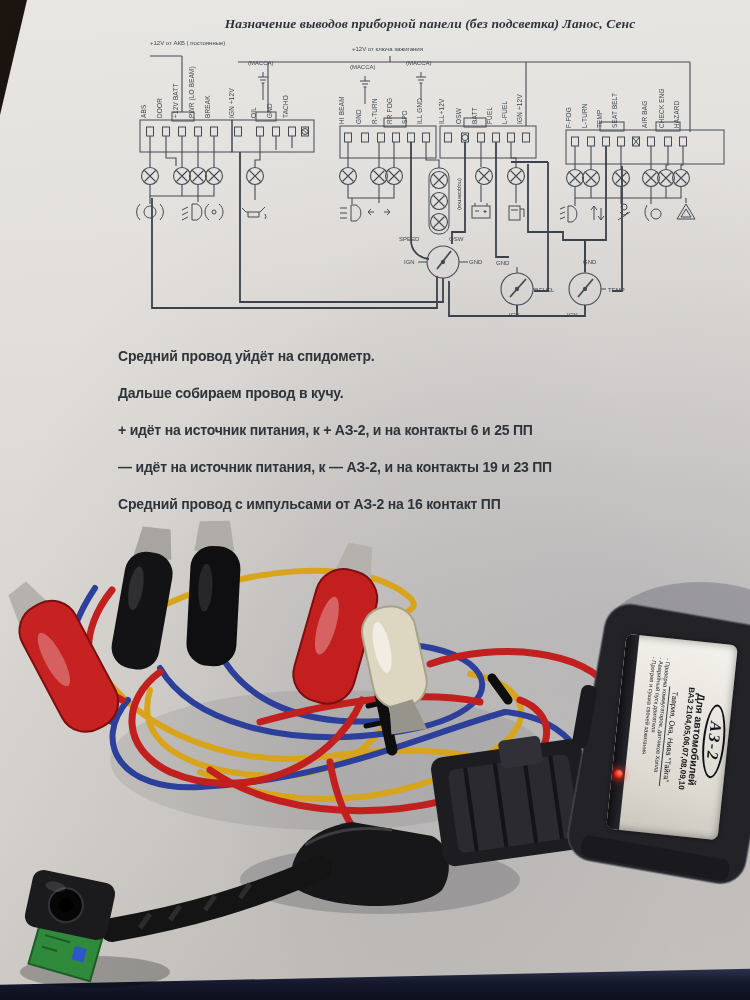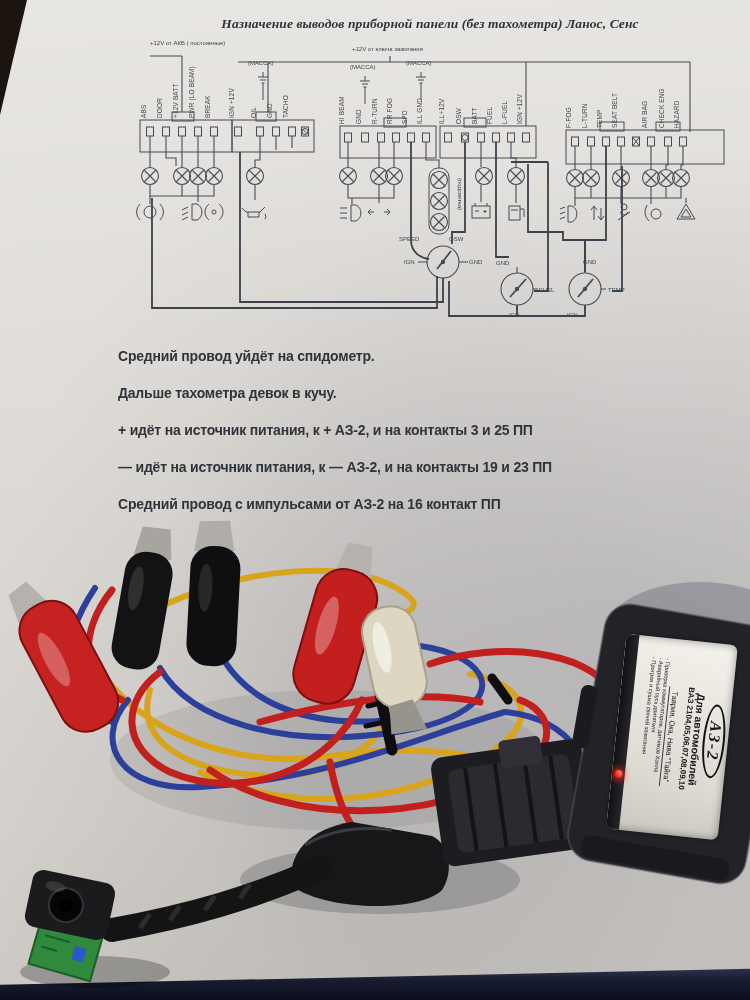--- a/index.html
+++ b/index.html
@@ -242,21 +242,21 @@
         <g>
             <circle cx="656" cy="214" r="5"></circle>
             <path d="M647,205 q-5,9 2,16"></path>
           </g>
         <g>
             <path d="M686,204 l9,15 h-18 z M686,209 l5,8 h-10 z"></path>
           </g>
       </g>
     </svg>
 
-    <div class="dg-title">Назначение выводов приборной панели (без тахометра) Ланос, Сенс</div>
+    <div class="dg-title">Назначение выводов приборной панели (без подсветка) Ланос, Сенс</div>
     <span class="tlab" style="left:150px;top:40px">+12V от АКБ ( постоянные)</span>
     <span class="tlab" style="left:352px;top:46px">+12V от ключа зажигания</span>
     <span class="tlab" style="left:248px;top:60px">(МАССА)</span>
     <span class="tlab" style="left:350px;top:64px">(МАССА)</span>
     <span class="tlab" style="left:406px;top:60px">(МАССА)</span>
     <span class="rlab" style="left:463px;top:178px">(подсветка)</span>
 
     <span class="vlab" style="left:148px;top:110px">ABS</span>
     <span class="vlab" style="left:164px;top:110px">DOOR</span>
     <span class="vlab" style="left:180px;top:110px">+12V BATT</span>
@@ -297,22 +297,22 @@
     <span class="tlab" style="left:496px;top:260px">GND</span>
     <span class="tlab" style="left:539px;top:287px">FUEL</span>
     <span class="tlab" style="left:509px;top:312px">IGN</span>
     <span class="tlab" style="left:583px;top:259px">GND</span>
     <span class="tlab" style="left:608px;top:287px">TEMP</span>
     <span class="tlab" style="left:567px;top:312px">IGN</span>
   </div>
 
   <div class="notes">
     <p>Средний провод уйдёт на спидометр.</p>
-    <p>Дальше тахометра девок в кучу.</p>
-    <p>+ идёт на источник питания, к + АЗ-2, и на контакты 3 и 25 ПП</p>
+    <p>Дальше собираем провод в кучу.</p>
+    <p>+ идёт на источник питания, к + АЗ-2, и на контакты 6 и 25 ПП</p>
     <p>— идёт на источник питания, к — АЗ-2, и на контакты 19 и 23 ПП</p>
     <p>Средний провод с импульсами от АЗ-2 на 16 контакт ПП</p>
   </div>
 
   <div class="bottom-strip"></div>
 
   <svg class="photo" width="750" height="1000" viewBox="0 0 750 1000">
 
     <ellipse cx="700" cy="632" rx="95" ry="50" fill="rgba(70,70,88,0.30)"></ellipse>
     <ellipse cx="380" cy="880" rx="140" ry="34" fill="rgba(40,40,48,0.22)"></ellipse>

